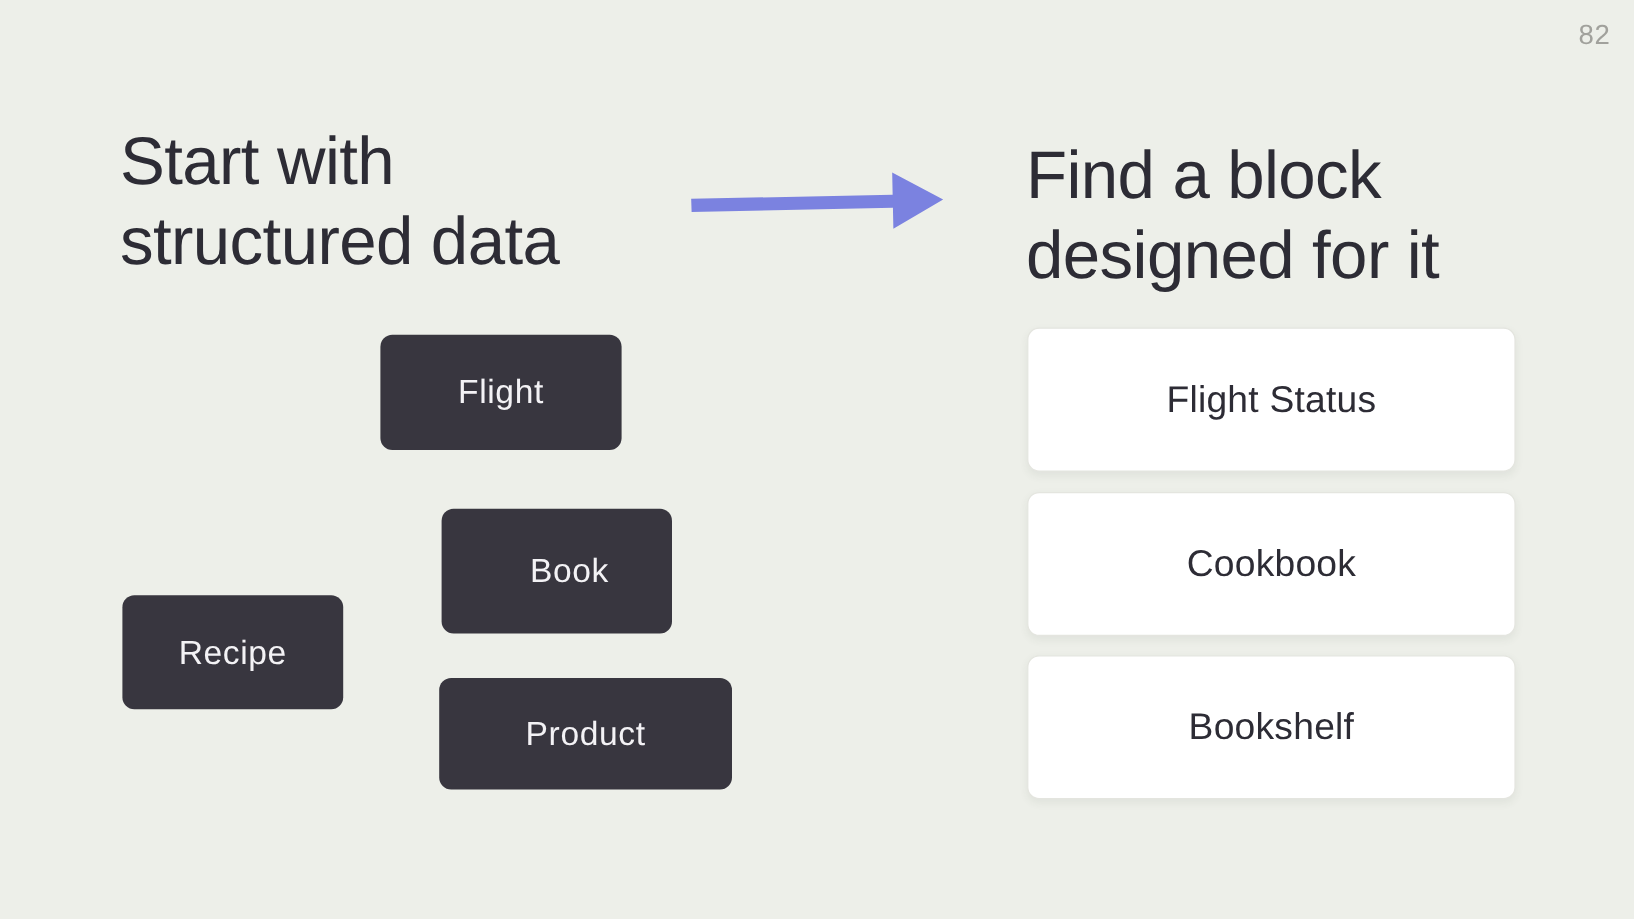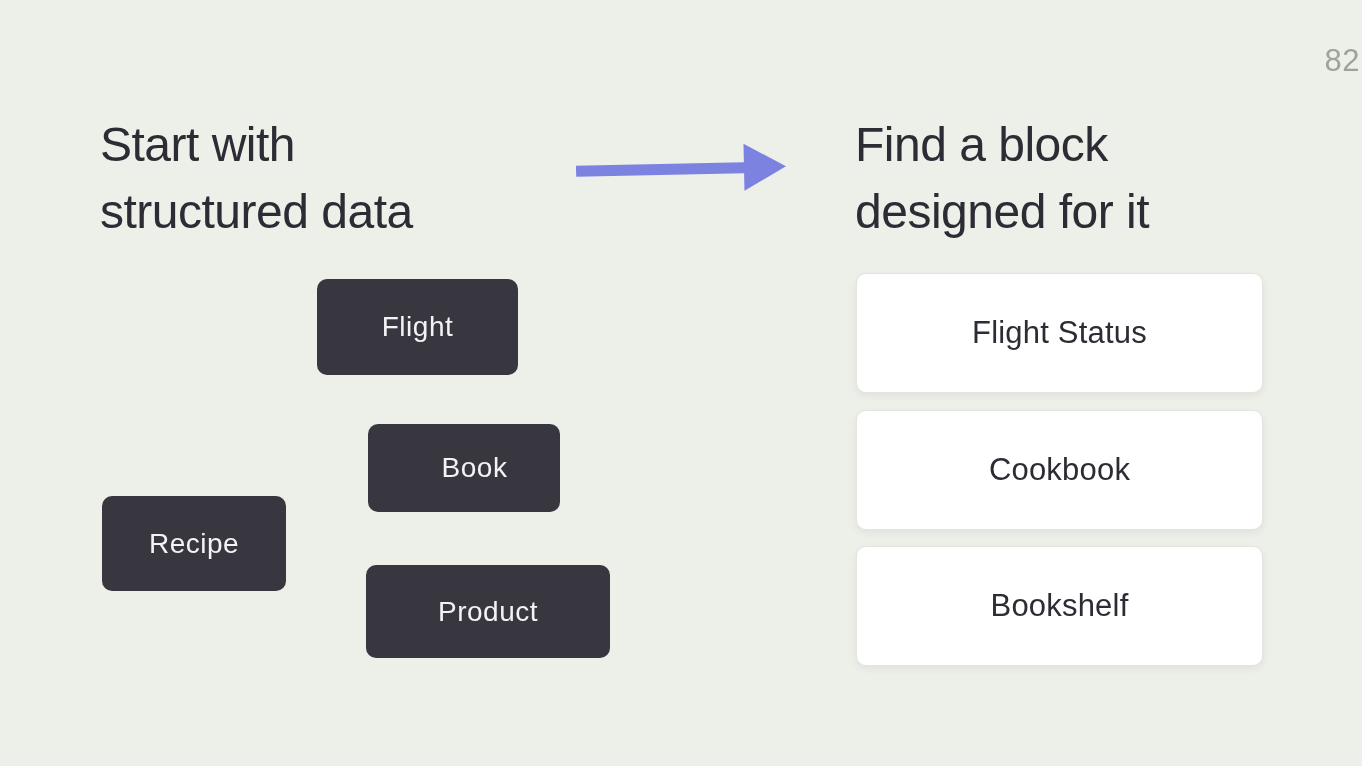--- a/index.html
+++ b/index.html
@@ -21,38 +21,37 @@
   }
   .slide {
     position: relative;
     width: 1362px;
     height: 766px;
     background: var(--background);
   }
   .page-number {
     position: absolute;
     top: 16px;
-    right: 2px;
-    font-size: 31px;
+    right: 20px;
+    font-size: 23px;
     color: var(--page-number);
     letter-spacing: 0.5px;
-    margin-top: 27px;
   }
   .heading {
     position: absolute;
-    top: 111px;
-    font-size: 48px;
+    top: 100px;
+    font-size: 56px;
     line-height: 67px;
     font-weight: 400;
     color: var(--text);
     letter-spacing: -0.5px;
     white-space: pre-line;
   }
   .heading-left  { left: 100px; }
-  .heading-right { left: 855px; }
+  .heading-right { left: 855px; margin-top: 12px; }
   .arrow {
     position: absolute;
     left: 576px;
     top: 142px;
     width: 212px;
     height: 54px;
     transform: rotate(-1.2deg);
   }
   .arrow polygon { fill: var(--arrow-color); }
   .chip {
@@ -62,21 +61,21 @@
     justify-content: center;
     background: var(--chip-bg);
     color: var(--chip-text);
     border-radius: 10px;
     font-size: 28px;
     font-weight: 500;
     letter-spacing: 0.5px;
   }
   .chip-flight  { left: 317px; top: 279px; width: 201px; height: 96px; }
   .chip-map     { left: 100px; top: 355px; width: 172px; height: 95px; }
-  .chip-book    { left: 368px; top: 424px; width: 192px; height: 88px; padding-left: 21px; }
+  .chip-book    { left: 368px; top: 424px; width: 192px; height: 104px; padding-left: 21px; }
   .chip-recipe  { left: 102px; top: 496px; width: 184px; height: 95px; }
   .chip-product { left: 366px; top: 565px; width: 244px; height: 93px; }
   .card {
     position: absolute;
     left: 856px;
     width: 407px;
     height: 120px;
     display: flex;
     align-items: center;
     justify-content: center;

